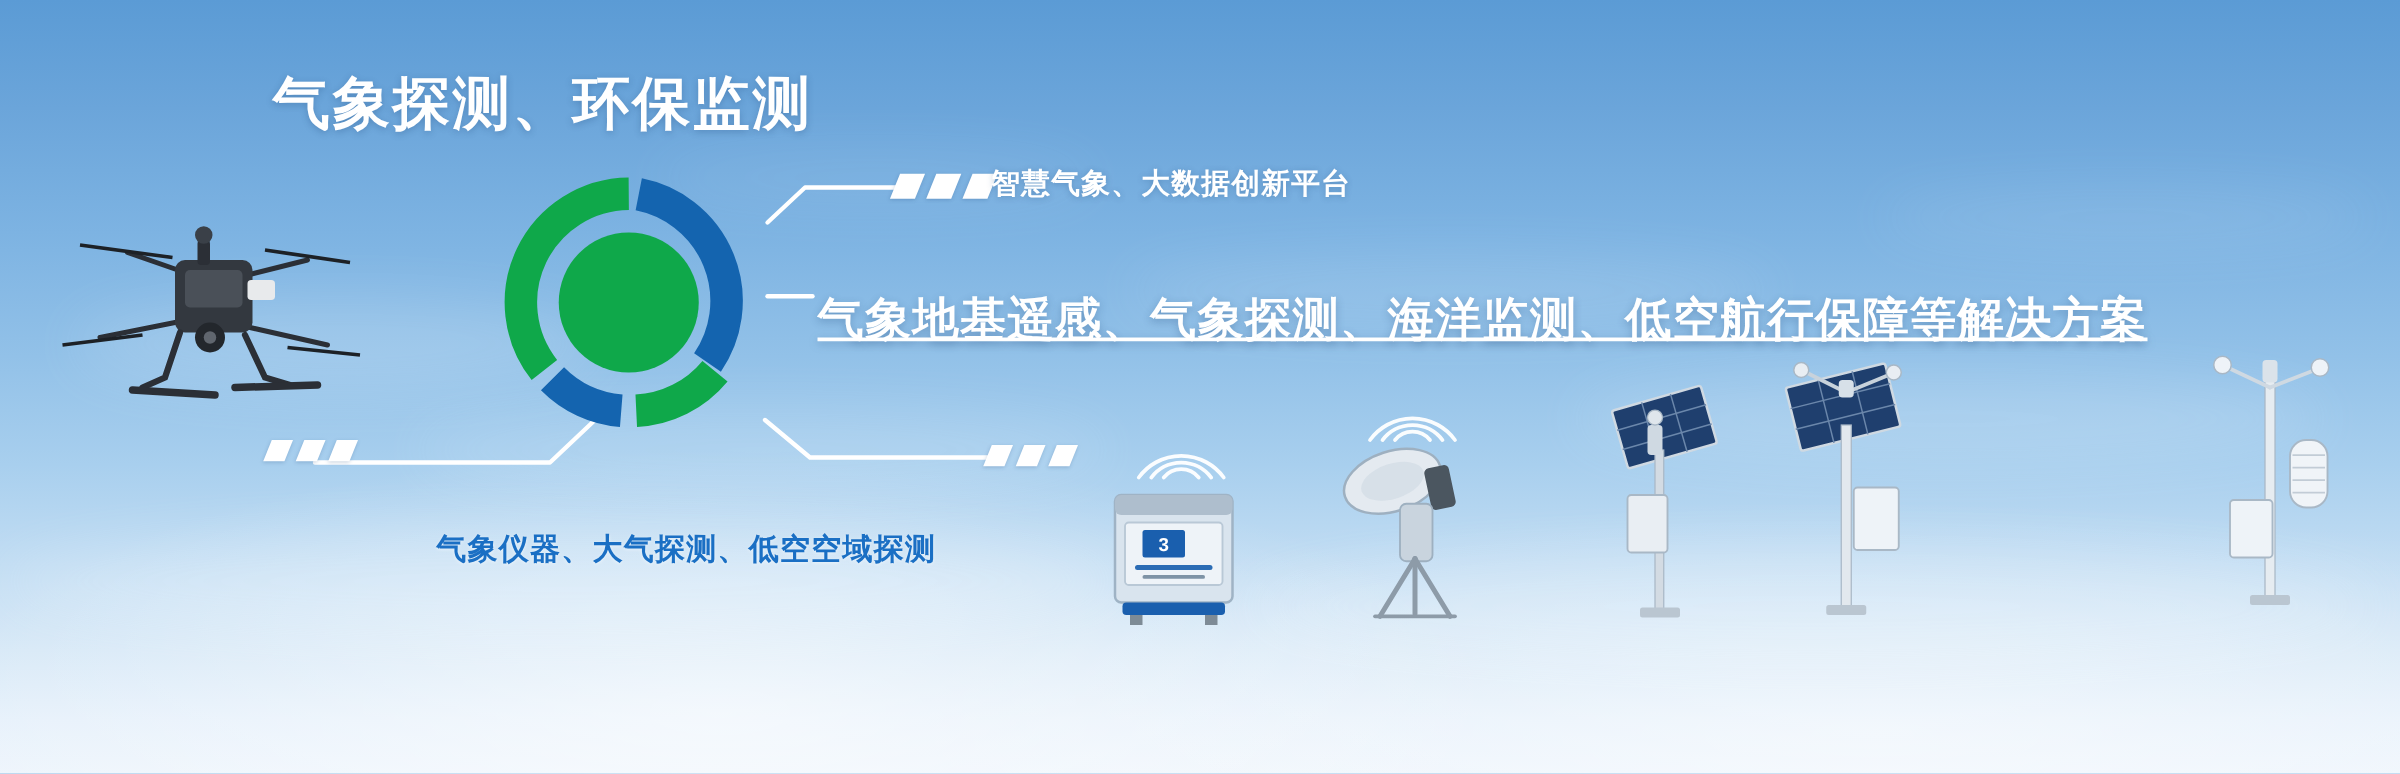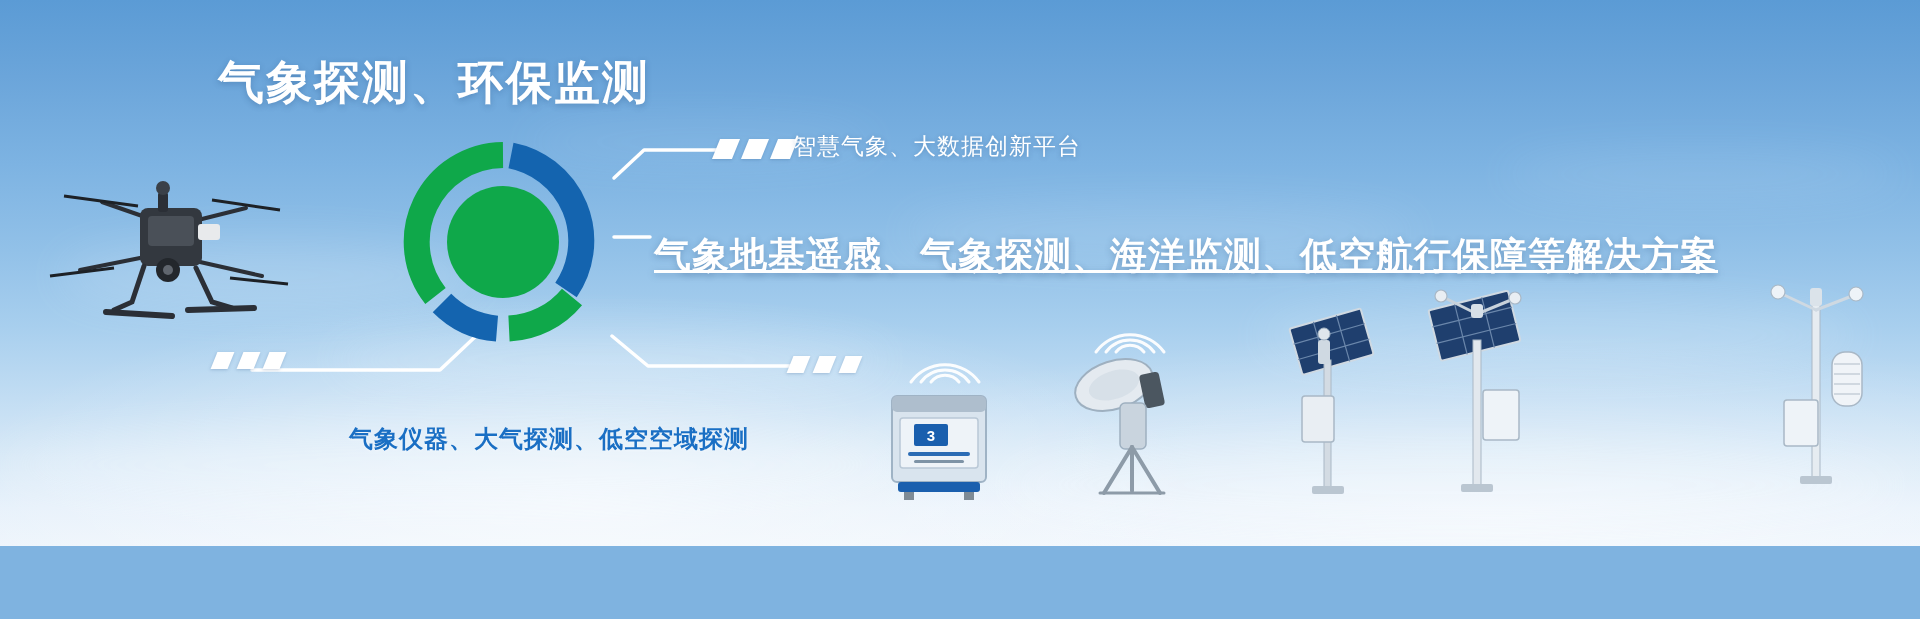--- a/index.html
+++ b/index.html
@@ -2,21 +2,21 @@
 <html><head>
 <meta charset="utf-8">
 <style>
   html,body{margin:0;padding:0;}
   body{
     width:1920px;height:619px;overflow:hidden;
     font-family:"Liberation Sans","DejaVu Sans",sans-serif;
     background:#7fb3e0;
   }
   #banner{
-    position:relative;width:1920px;height:546px;overflow:hidden;
+    position:relative;width:1920px;height:619px;overflow:hidden;
     background:
       radial-gradient(ellipse 900px 300px at 30% 92%, rgba(255,255,255,0.55) 0%, rgba(255,255,255,0.0) 70%),
       radial-gradient(ellipse 1100px 260px at 78% 95%, rgba(255,255,255,0.45) 0%, rgba(255,255,255,0.0) 72%),
       linear-gradient(to bottom,
         #5b9bd5 0%,
         #6ba5da 14%,
         #7db3e2 30%,
         #92c1e8 46%,
         #a8cfee 60%,
         #c2ddf3 73%,
@@ -56,21 +56,21 @@
   .slashes i{
     display:block;width:20px;height:20px;background:#ffffff;
     transform:skewX(-22deg);
     box-shadow:0 1px 3px rgba(40,80,130,0.25);
   }
   .slashes.small i{width:17px;height:17px;}
 
   
   #label-top{
     position:absolute;left:793px;top:131px;
-    font-size:23px;font-weight:normal;color:#ffffff;white-space:nowrap;
+    font-size:23px;font-weight:bold;color:#ffffff;white-space:nowrap;
     letter-spacing:1px;
     text-shadow:0 1px 5px rgba(30,70,120,0.30);
   }
   #label-main{
     position:absolute;left:654px;top:231px;
     font-size:37px;font-weight:bold;color:#ffffff;white-space:nowrap;
     letter-spacing:1px;
     text-shadow:0 2px 7px rgba(30,70,120,0.32);
     text-decoration:underline;
   }

